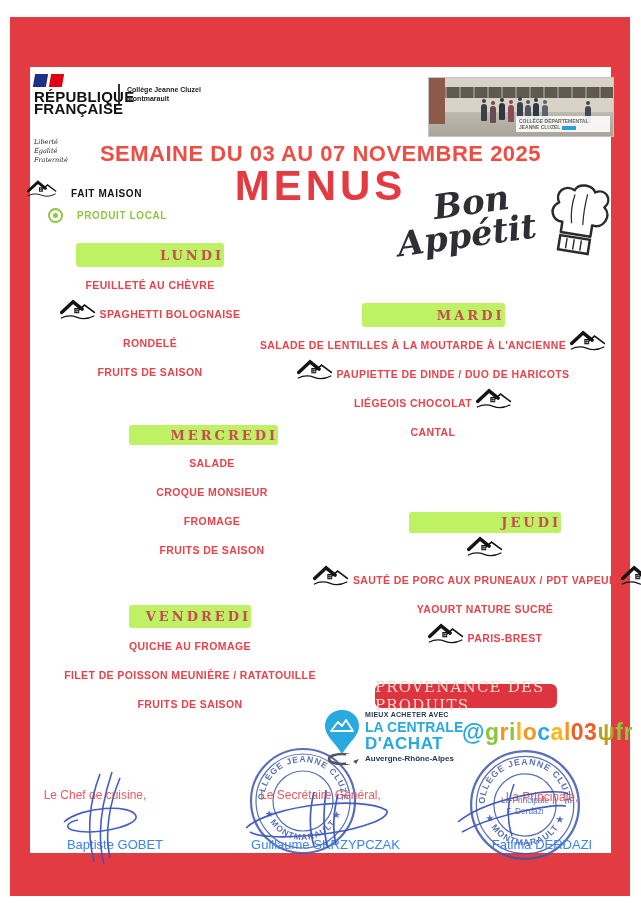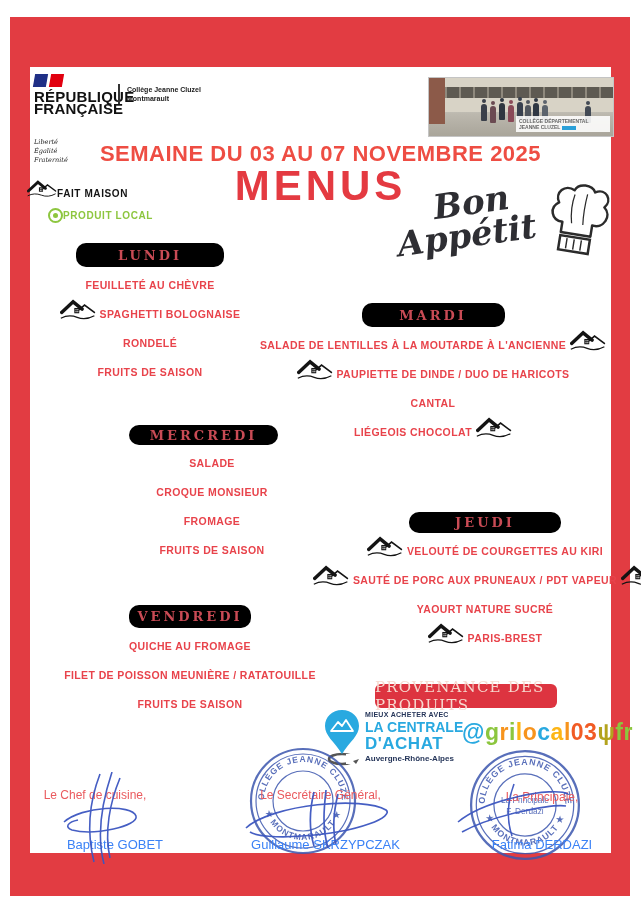--- a/index.html
+++ b/index.html
@@ -34,39 +34,39 @@
                  border-radius:50%;background:inherit;}
   .photo-caption{position:absolute;right:3px;bottom:4px;width:88px;background:rgba(255,255,255,.88);
                  padding:2px 3px;font-size:5px;line-height:6px;color:#666;font-weight:bold;}
   .photo-caption .mark{display:inline-block;width:14px;height:4px;background:#2ba0d8;vertical-align:middle;}
   
   .title{position:absolute;left:0;right:0;top:141px;text-align:center;font-weight:bold;
          font-size:22px;letter-spacing:.5px;color:#ee4d43;}
   .menus{position:absolute;left:0;right:0;top:162px;text-align:center;font-weight:bold;
          font-size:42px;letter-spacing:4px;color:#e43a41;}
   
-  .legend-row{position:absolute;display:flex;align-items:center;gap:0;}
+  .legend-row{position:absolute;display:flex;align-items:center;gap:14px;}
   .legend-fm{left:27px;top:187px;}
   .legend-pl{left:30px;top:208px;margin-left:18px;}
   .legend-label-fm{font-size:10px;font-weight:bold;color:#141414;letter-spacing:.6px;}
   .legend-label-pl{font-size:10px;font-weight:bold;color:#8dc63f;letter-spacing:.6px;}
   .target-icon{width:11px;height:11px;border:2px solid #8dc63f;border-radius:50%;position:relative;}
   .target-icon::after{content:'';position:absolute;left:3px;top:3px;width:5px;height:5px;
                       border-radius:50%;background:#8dc63f;}
   
   .bon-wrap{position:absolute;left:395px;top:182px;width:215px;height:105px;}
   .bon-1,.bon-2{position:absolute;font-family:"DejaVu Serif",serif;font-style:italic;
                 font-weight:bold;color:#2e2e33;transform:rotate(-8deg);}
   .bon-1{left:38px;top:0px;font-size:34px;}
   .bon-2{left:2px;top:33px;font-size:34px;}
   .chefhat{position:absolute;right:2px;top:-2px;width:62px;height:84px;transform:rotate(9deg);}
   
   .day{position:absolute;display:flex;flex-direction:column;}
-  .chip{height:24px;border-radius:10px;background:#000000;display:flex;align-items:center;
-        justify-content:center;margin:0 auto;}
+  .chip{height:24px;border-radius:3px;background:#bef264;display:flex;align-items:center;
+        justify-content:flex-end;margin:0 auto;}
   .chip span{font-family:"DejaVu Serif",serif;font-weight:bold;font-size:13px;
              letter-spacing:3px;color:#c94b55;}
   .day-lundi{left:35px;top:243px;width:230px;}    .day-lundi .chip{width:148px;}
   .day-mardi{left:283px;top:303px;width:300px;}   .day-mardi .chip{width:143px;}
   .day-mercredi{left:97px;top:425px;width:230px;} .day-mercredi .chip{width:149px;height:20px;margin-left:32px;}
   .day-jeudi{left:335px;top:512px;width:300px;}   .day-jeudi .chip{width:152px;height:21px;}
   .day-vendredi{left:45px;top:605px;width:290px;} .day-vendredi .chip{width:122px;height:23px;}
   .item{height:22px;margin-top:7px;display:flex;align-items:center;justify-content:center;
         gap:4px;font-weight:bold;font-size:10.5px;color:#e8434b;letter-spacing:.4px;white-space:nowrap;}
   .item:first-of-type{margin-top:9px;}
@@ -219,28 +219,28 @@
             <use href="#houseIcon"></use>
           </svg>
         </div>
       <div class="item">
         <svg class="house" viewBox="0 0 44 28">
             <use href="#houseIcon"></use>
           </svg>
         <span>PAUPIETTE DE DINDE / DUO DE HARICOTS</span>
         </div>
       <div class="item">
+        <span>LIÉGEOIS CHOCOLAT</span>
+        <svg class="house" viewBox="0 0 44 28">
+            <use href="#houseIcon"></use>
+          </svg>
+        </div>
+      <div class="item">
           <span>CANTAL</span>
         </div>
-      <div class="item">
-        <span>LIÉGEOIS CHOCOLAT</span>
-        <svg class="house" viewBox="0 0 44 28">
-            <use href="#houseIcon"></use>
-          </svg>
-        </div>
     </section>
 
     <section class="day day-mercredi">
       <div class="chip">
           <span>MERCREDI</span>
         </div>
       <div class="item">
           <span>SALADE</span>
         </div>
       <div class="item">
@@ -255,21 +255,20 @@
     </section>
 
     <section class="day day-jeudi">
       <div class="chip">
           <span>JEUDI</span>
         </div>
       <div class="item">
         <svg class="house" viewBox="0 0 44 28">
             <use href="#houseIcon"></use>
           </svg>
-        <span>VELOUTÉ DE COURGETTES AU KIRI</span>
         </div>
       <div class="item">
         <svg class="house" viewBox="0 0 44 28">
             <use href="#houseIcon"></use>
           </svg>
         <span>SAUTÉ DE PORC AUX PRUNEAUX / PDT VAPEUR</span>
         <svg class="house" viewBox="0 0 44 28">
             <use href="#houseIcon"></use>
           </svg>
         </div>

